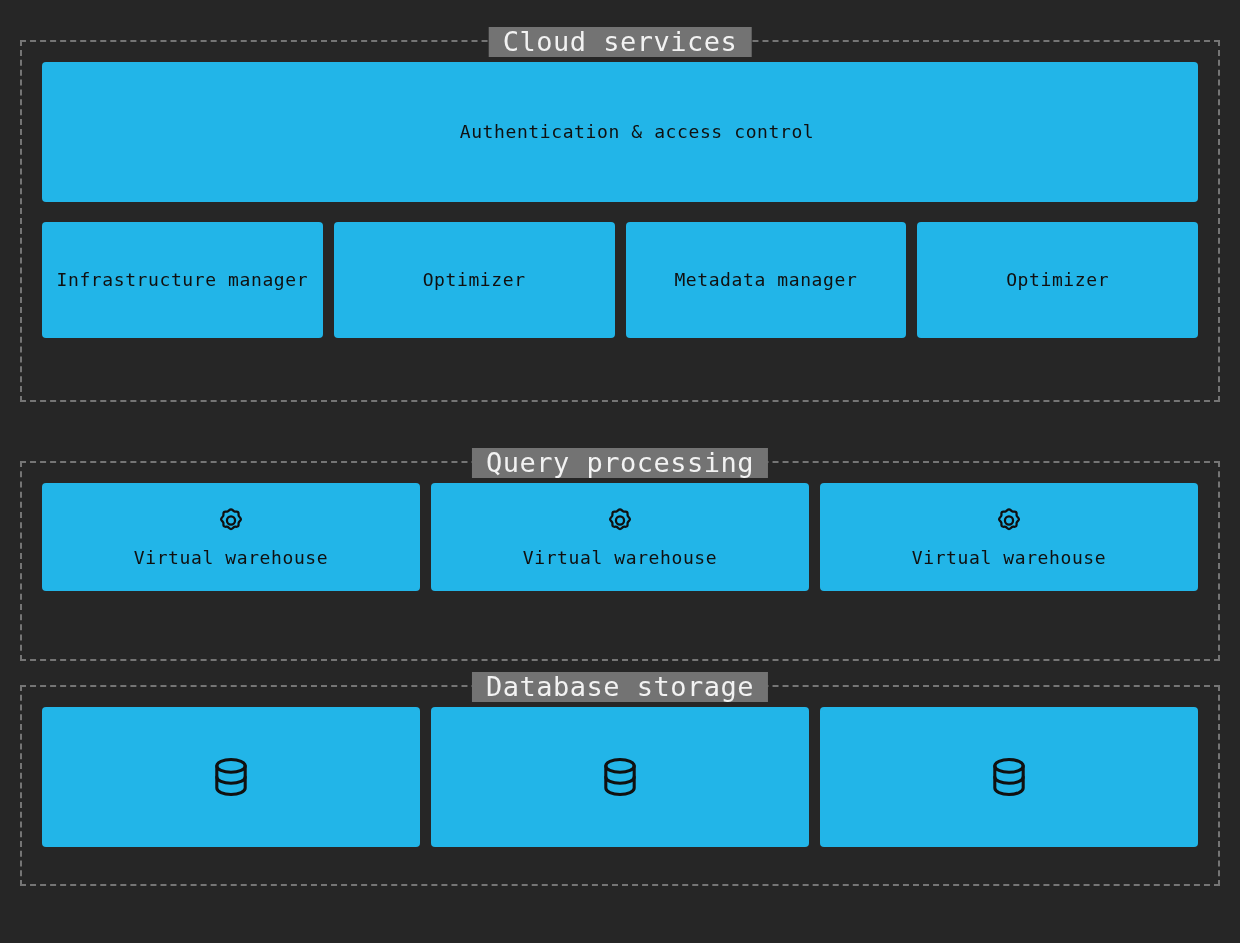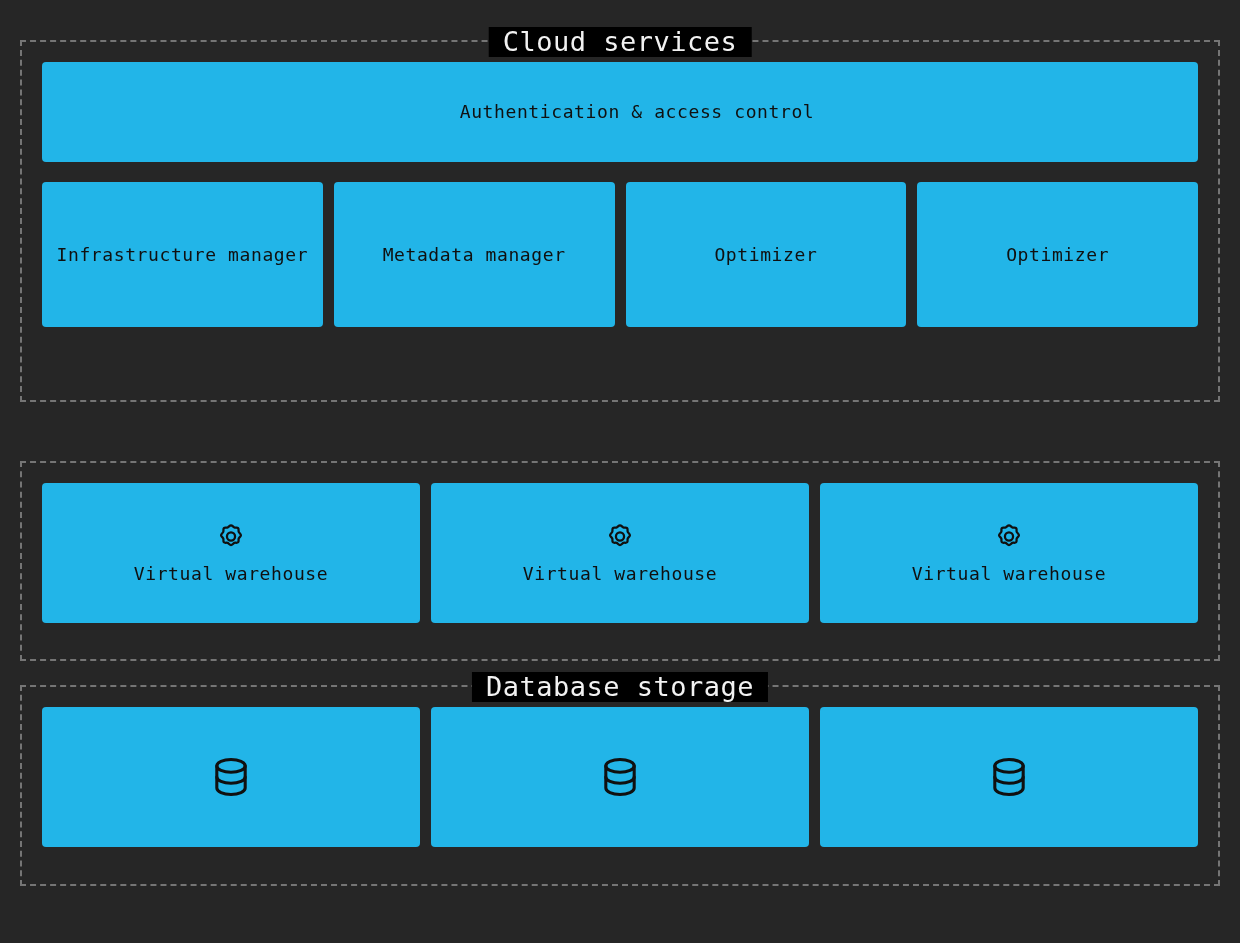--- a/index.html
+++ b/index.html
@@ -31,21 +31,21 @@
     border: 2px dashed #757575;
     border-radius: 0;
     background: transparent;
   }
 
   .group-title {
     position: absolute;
     top: -15px;
     left: 50%;
     transform: translateX(-50%);
-    background: #000000;
+    background: #737373;
     color: #f2f2f2;
     font-size: 27px;
     line-height: 30px;
     letter-spacing: 0.5px;
     padding: 0 14px;
     white-space: nowrap;
     font-family: "DejaVu Sans Mono", "Liberation Mono", monospace;
   }
 
   .group-body {
@@ -74,28 +74,28 @@
     text-align: center;
     font-size: 18px;
     line-height: 22px;
     letter-spacing: 0.6px;
     box-sizing: border-box;
     flex: 1 1 0;
     font-family: "DejaVu Sans Mono", "Liberation Mono", monospace;
   }
 
   .node.wide {
-    height: 100px;
+    height: 140px;
     padding-left: 34px;
   }
   .node.small {
-    height: 145px;
+    height: 116px;
   }
   .node.tall {
-    height: 140px;
+    height: 108px;
     gap: 10px;
   }
   .node.storage {
     height: 140px;
   }
 
   .node-icon {
     display: block;
     line-height: 0;
   }
@@ -125,34 +125,35 @@
         <div class="node wide">
           <span class="node-label">Authentication &amp; access control</span>
         </div>
       </div>
 
       <div class="row">
         <div class="node small">
           <span class="node-label">Infrastructure manager</span>
         </div>
         <div class="node small">
+          <span class="node-label">Optimizer</span>
+        </div>
+        <div class="node small">
           <span class="node-label">Metadata manager</span>
-        </div>
-        <div class="node small">
-          <span class="node-label">Optimizer</span>
         </div>
         <div class="node small">
           <span class="node-label">Optimizer</span>
         </div>
       </div>
 
     </div>
   </section>
 
   <section class="group" id="group-query-processing">
+    <div class="group-title">Query processing</div>
     <div class="group-body">
 
       <div class="row">
 
         <div class="node tall">
           <span class="node-icon">
             <svg width="32" height="32" viewBox="0 0 24 24" fill="none" stroke="#101010" stroke-width="1.7" stroke-linecap="round" stroke-linejoin="round">
               <path d="M12 3.2c1.05 0 1.55 1.25 2.5 1.64.96.4 2.08-.26 2.82.48.74.74.08 1.86.48 2.82.39.95 1.64 1.45 1.64 2.5s-1.25 1.55-1.64 2.5c-.4.96.26 2.08-.48 2.82-.74.74-1.86.08-2.82.48-.95.39-1.45 1.64-2.5 1.64s-1.55-1.25-2.5-1.64c-.96-.4-2.08.26-2.82-.48-.74-.74-.08-1.86-.48-2.82-.39-.95-1.64-1.45-1.64-2.5s1.25-1.55 1.64-2.5c.4-.96-.26-2.08.48-2.82.74-.74 1.86-.08 2.82-.48.95-.39 1.45-1.64 2.5-1.64z"></path>
               <circle cx="12" cy="11.64" r="3.05"></circle>
             </svg>

